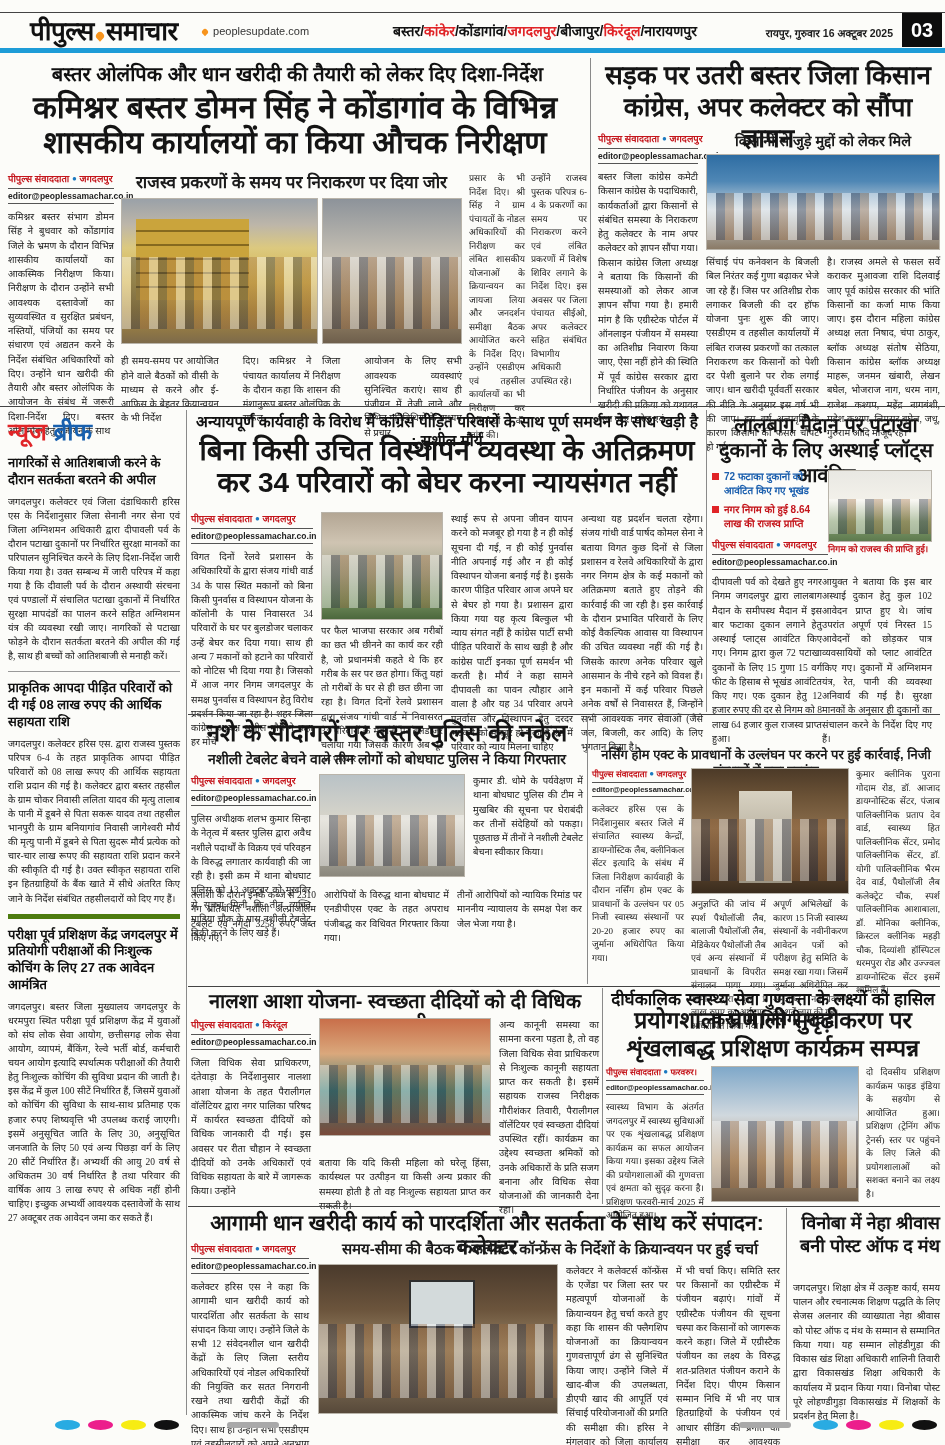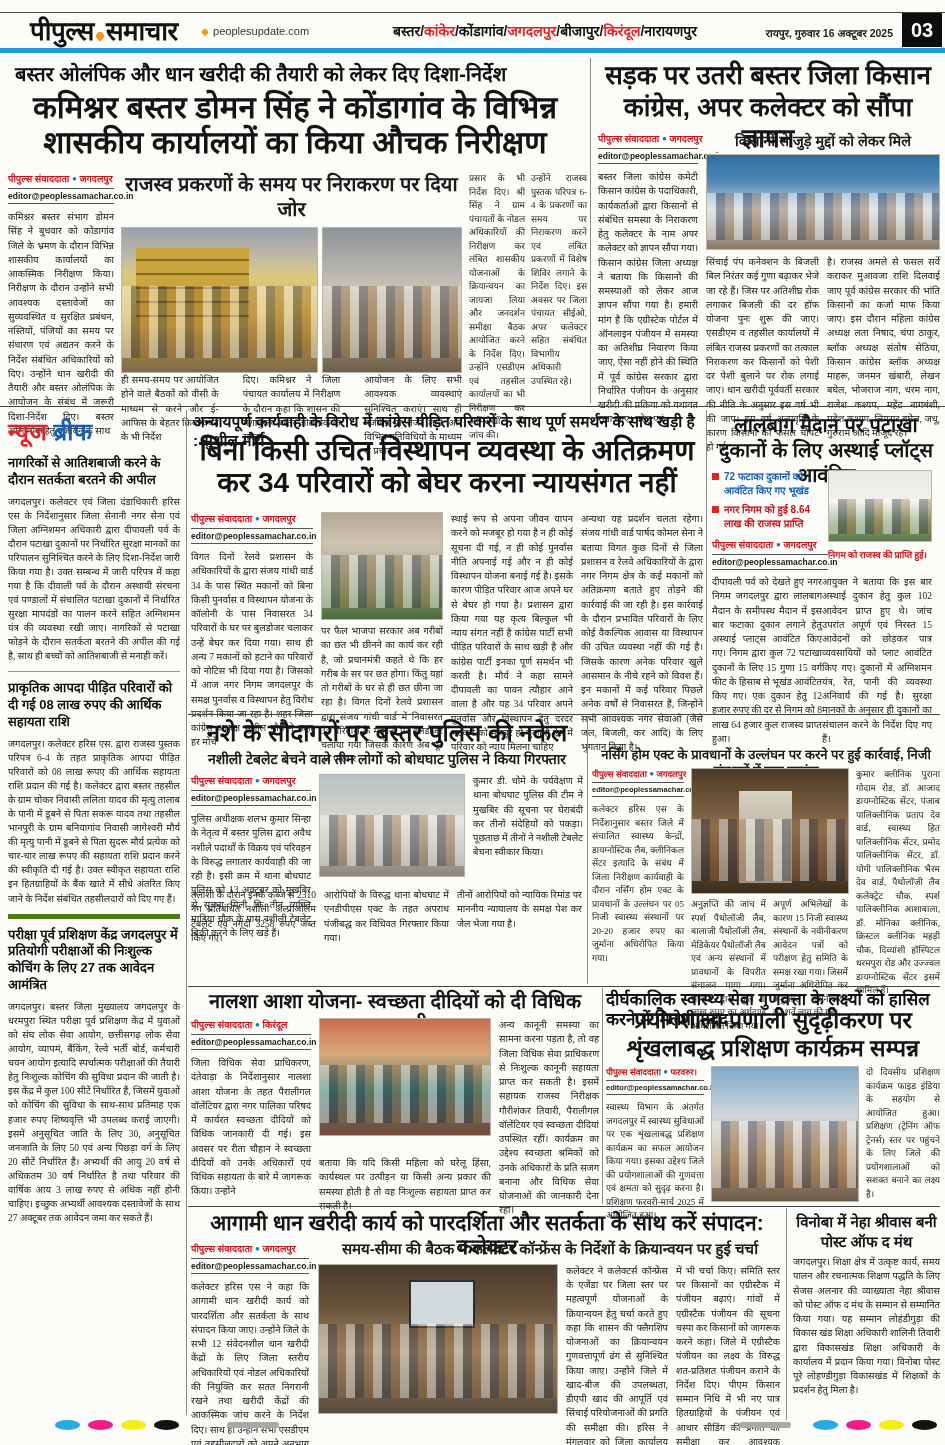--- a/index.html
+++ b/index.html
@@ -2,21 +2,21 @@
 <html><head>
 <meta charset="utf-8">
 <style>
   *{margin:0;padding:0;box-sizing:border-box}
   body{background:#d9d9d9;font-family:"Liberation Serif",serif;color:#1d1d1d}
   .page{position:relative;width:945px;height:1445px;margin:0 auto;background:#fcfcf9;overflow:hidden}
   .abs{position:absolute}
   .rule{position:absolute;background:#8a8a8a}
   .rule.dark{background:#444}
   .headline{font-family:"Liberation Sans",sans-serif;font-weight:bold;color:#141414;text-align:center;line-height:1.14}
-  .kicker{font-family:"Liberation Sans",sans-serif;font-weight:bold;color:#101010;text-align:left;line-height:1.2}
+  .kicker{font-family:"Liberation Sans",sans-serif;font-weight:bold;color:#101010;text-align:center;line-height:1.2}
   .subhead{font-family:"Liberation Sans",sans-serif;font-weight:bold;color:#1b1b1b;text-align:center;line-height:1.25}
   .bodytext{font-size:9.5px;line-height:1.5;text-align:justify;color:#222}
   .small{font-size:9px}
   .byline-row{font-family:"Liberation Sans",sans-serif;font-size:9.5px;font-weight:bold;color:#c4161c;white-space:nowrap}
   .byline-row .dot{color:#1b79c0;font-size:8px;vertical-align:1px}
   .email{font-family:"Liberation Sans",sans-serif;font-size:8.5px;font-weight:bold;color:#222;border-top:1px solid #555;border-bottom:1px solid #555;padding:2px 0;margin:3px 0 6px}
   .photo{position:relative;border:1px solid #b9b4aa;overflow:hidden}
   .photo::after{content:"";position:absolute;left:0;right:0;top:40%;height:50%;
      background:repeating-linear-gradient(90deg,rgba(255,255,255,.40) 0 9px,rgba(44,48,66,.38) 9px 18px,rgba(158,106,62,.34) 18px 27px);}
   .ph-office{background:linear-gradient(180deg,#9aa1a8 0%,#bdb6a9 18%,#dcc97f 34%,#d2b34e 58%,#ac8c3e 78%,#7d6a4a 100%)}
@@ -26,21 +26,21 @@
   .ph-group{background:linear-gradient(180deg,#2e6da3 0%,#4f87b5 28%,#ccd6dd 58%,#8a7a66 100%)}
   .ph-protest{background:linear-gradient(180deg,#b3a694 0%,#cfc4b2 28%,#a0a68c 58%,#6f8a5a 84%,#4c683d 100%)}
   .ph-tent{background:linear-gradient(180deg,#e9e8e3 0%,#f3f1ea 42%,#87a072 72%,#5d7a4e 100%)}
   .ph-police{background:linear-gradient(180deg,#b9c2c6 0%,#d8d5ca 44%,#8a877c 100%)}
   .ph-store{background:linear-gradient(180deg,#4c3a28 0%,#6b5236 22%,#8a6d4c 48%,#5d4630 78%,#3a2c1d 100%)}
   .ph-store::before{content:"";position:absolute;left:30%;top:18%;width:34%;height:74%;background:linear-gradient(180deg,#d8d2c2,#9c9483)}
   .ph-banner{background:linear-gradient(180deg,#c96f4a 0%,#daa87c 30%,#3f7d74 62%,#7a4a3a 100%)}
   .ph-hall{background:linear-gradient(180deg,#7fa8c9 0%,#d0d8de 36%,#b59a78 70%,#6b5a48 100%)}
   .ph-meeting{background:linear-gradient(180deg,#4a3a2c 0%,#6b543c 30%,#9c8868 58%,#57493a 100%)}
   .ph-meeting::before{content:"";position:absolute;left:38%;top:10%;width:26%;height:30%;background:#d3dadb;border:2px solid #2e2e2e}
-  .caption{font-family:Liberation Serif, serif;font-size:9px;font-weight:bold;color:#c4161c;margin-top:8px;line-height:1.3}
+  .caption{font-family:Liberation Sans, sans-serif;font-size:9px;font-weight:bold;color:#c4161c;margin-top:2px;line-height:1.3}
   .flexrow{display:flex}
   .bullet{display:flex;gap:5px;font-family:"Liberation Sans",sans-serif;font-weight:bold;font-size:10px;line-height:1.35;margin-bottom:6px}
   .bullet .sq{flex:0 0 auto;width:7px;height:7px;background:#e02427;margin-top:3px}
   .bullet.blue{color:#1b5fae}.bullet.red{color:#c4161c}
   .brief-title{font-family:"Liberation Sans",sans-serif;font-weight:bold;font-size:13px;line-height:1.3;color:#101010;margin:8px 0 6px}
   .brief-body{font-size:9.5px;line-height:1.48;text-align:justify}
   .mast-logo{font-family:"Liberation Serif",serif;font-weight:bold;font-size:26px;color:#111;letter-spacing:-.5px}
   .pin{display:inline-block;width:8px;height:8px;background:#f7941d;border-radius:50% 50% 50% 0;transform:rotate(-45deg);margin:0 2px}
   .cities{font-family:"Liberation Sans",sans-serif;font-weight:bold;font-size:14px;color:#111;white-space:nowrap}
   .cities .red{color:#e02427}
@@ -70,26 +70,26 @@
 
   <div class="abs kicker" style="left:15px;top:62px;width:565px;font-size:20px">बस्तर ओलंपिक और धान खरीदी की तैयारी को लेकर दिए दिशा-निर्देश</div>
   <div class="abs headline" style="left:4px;top:90px;width:582px;font-size:31px">कमिश्नर बस्तर डोमन सिंह ने कोंडागांव के विभिन्न शासकीय कार्यालयों का किया औचक निरीक्षण</div>
   <div class="abs flexrow" style="left:8px;top:172px;width:578px;gap:7px">
     <div style="width:106px;flex:0 0 auto">
       <div class="byline-row"><span>पीपुल्स संवाददाता</span> <span class="dot">●</span> <span>जगदलपुर</span></div>
       <div class="email">editor@peoplessamachar.co.in</div>
       <div class="bodytext">कमिश्नर बस्तर संभाग डोमन सिंह ने बुधवार को कोंडागांव जिले के भ्रमण के दौरान विभिन्न शासकीय कार्यालयों का आकस्मिक निरीक्षण किया। निरीक्षण के दौरान उन्होंने सभी आवश्यक दस्तावेजों का सुव्यवस्थित व सुरक्षित प्रबंधन, नस्तियों, पंजियों का समय पर संधारण एवं अद्यतन करने के निर्देश संबंधित अधिकारियों को दिए। उन्होंने धान खरीदी की तैयारी और बस्तर ओलंपिक के आयोजन के संबंध में जरूरी दिशा-निर्देश दिए। बस्तर ओलम्पिक हेतु पंजीयन के साथ</div>
     </div>
     <div style="width:341px;flex:0 0 auto">
-      <div class="subhead" style="font-size:20px;margin-bottom:5px">राजस्व प्रकरणों के समय पर निराकरण पर दिया जोर</div>
+      <div class="subhead" style="font-size:17px;margin-bottom:5px">राजस्व प्रकरणों के समय पर निराकरण पर दिया जोर</div>
       <div class="flexrow" style="gap:4px">
         <div class="photo ph-office" style="width:197px;height:146px"></div>
         <div class="photo ph-office2" style="width:140px;height:146px"></div>
       </div>
-      <div class="flexrow" style="gap:24px;margin-top:0">
+      <div class="flexrow" style="gap:24px;margin-top:10px">
         <div class="bodytext" style="width:108px">ही समय-समय पर आयोजित होने वाले बैठकों को वीसी के माध्यम से करने और ई-आफिस के बेहतर क्रियान्वयन के भी निर्देश</div>
         <div class="bodytext" style="width:108px">दिए। कमिश्नर ने जिला पंचायत कार्यालय में निरीक्षण के दौरान कहा कि शासन की मंशानुरूप बस्तर ओलंपिक के सफल</div>
         <div class="bodytext" style="width:108px">आयोजन के लिए सभी आवश्यक व्यवस्थाएं सुनिश्चित कराएं। साथ ही पंजीयन में तेजी लाने और विभिन्न गतिविधियों के माध्यम से प्रचार</div>
       </div>
     </div>
     <div class="flexrow" style="width:118px;flex:0 0 auto;gap:6px">
       <div class="bodytext small" style="width:56px">प्रसार के भी निर्देश दिए। श्री सिंह ने ग्राम पंचायतों के नोडल अधिकारियों की निरीक्षण कर लंबित शासकीय योजनाओं के क्रियान्वयन का जायजा लिया और जनदर्शन समीक्षा बैठक आयोजित करने के निर्देश दिए। उन्होंने एसडीएम एवं तहसील कार्यालयों का भी निरीक्षण कर अभिलेखों की जांच की।</div>
       <div class="bodytext small" style="width:56px">उन्होंने राजस्व पुस्तक परिपत्र 6-4 के प्रकरणों का समय पर निराकरण करने एवं लंबित प्रकरणों में विशेष शिविर लगाने के निर्देश दिए। इस अवसर पर जिला पंचायत सीईओ, अपर कलेक्टर सहित संबंधित विभागीय अधिकारी उपस्थित रहे।</div>
     </div>
   </div>
@@ -253,21 +253,21 @@
     <div class="subhead" style="font-size:15px;margin-bottom:5px">समय-सीमा की बैठक में कलेक्टर कॉन्फ्रेंस के निर्देशों के क्रियान्वयन पर हुई चर्चा</div>
     <div class="flexrow" style="gap:8px">
       <div class="photo ph-meeting" style="width:240px;height:150px;flex:0 0 auto"></div>
       <div class="bodytext" style="width:102px;flex:0 0 auto">कलेक्टर ने कलेक्टर्स कॉन्फ्रेंस के एजेंडा पर जिला स्तर पर महत्वपूर्ण योजनाओं के क्रियान्वयन हेतु चर्चा करते हुए कहा कि शासन की फ्लैगशिप योजनाओं का क्रियान्वयन गुणवत्तापूर्ण ढंग से सुनिश्चित किया जाए। उन्होंने जिले में खाद-बीज की उपलब्धता, डीएपी खाद की आपूर्ति एवं सिंचाई परियोजनाओं की प्रगति की समीक्षा की। हरिस ने मंगलवार को जिला कार्यालय के प्रेरणा सभाकक्ष में समय सीमा की बैठक लेकर लंबित प्रकरणों की विभागवार समीक्षा की।</div>
       <div class="bodytext" style="width:104px;flex:0 0 auto">में भी चर्चा किए। समिति स्तर पर किसानों का एग्रीस्टैक में पंजीयन बढ़ाएं। गांवों में एग्रीस्टैक पंजीयन की सूचना चस्पा कर किसानों को जागरूक करने कहा। जिले में एग्रीस्टैक पंजीयन का लक्ष्य के विरुद्ध शत-प्रतिशत पंजीयन कराने के निर्देश दिए। पीएम किसान सम्मान निधि में भी नए पात्र हितग्राहियों के पंजीयन एवं आधार सीडिंग की प्रगति की समीक्षा कर आवश्यक दस्तावेजों की जांच शीघ्र पूर्ण करने कहा।</div>
     </div>
   </div>
   <div class="rule abs" style="left:786px;top:1208px;width:1px;height:212px"></div>
 
   <div class="abs" style="left:793px;top:1212px;width:147px">
-    <div class="headline" style="font-size:15px;text-align:center;line-height:1.3;margin-bottom:4px">विनोबा में नेहा श्रीवास बनी पोस्ट ऑफ द मंथ</div>
+    <div class="headline" style="font-size:18px;text-align:right;line-height:1.3;margin-bottom:22px">विनोबा में नेहा श्रीवास बनी पोस्ट ऑफ द मंथ</div>
     <div class="bodytext">जगदलपुर। शिक्षा क्षेत्र में उत्कृष्ट कार्य, समय पालन और रचनात्मक शिक्षण पद्धति के लिए सेजस अलनार की व्याख्याता नेहा श्रीवास को पोस्ट ऑफ द मंथ के सम्मान से सम्मानित किया गया। यह सम्मान लोहंडीगुड़ा की विकास खंड शिक्षा अधिकारी शालिनी तिवारी द्वारा विकासखंड शिक्षा अधिकारी के कार्यालय में प्रदान किया गया। विनोबा पोस्ट पूरे लोहण्डीगुड़ा विकासखंड में शिक्षकों के प्रदर्शन हेतु मिला है।</div>
   </div>
 
   <div class="abs flexrow" style="left:55px;top:1420px;gap:8px;align-items:center">
     <div class="regmark" style="background:#29abe2"></div>
     <div class="regmark" style="background:#ec1e8c"></div>
     <div class="regmark" style="background:#f7ec13"></div>
     <div class="regmark" style="background:#111"></div>
     <div class="graybar" style="margin-left:40px"></div>
   </div>

